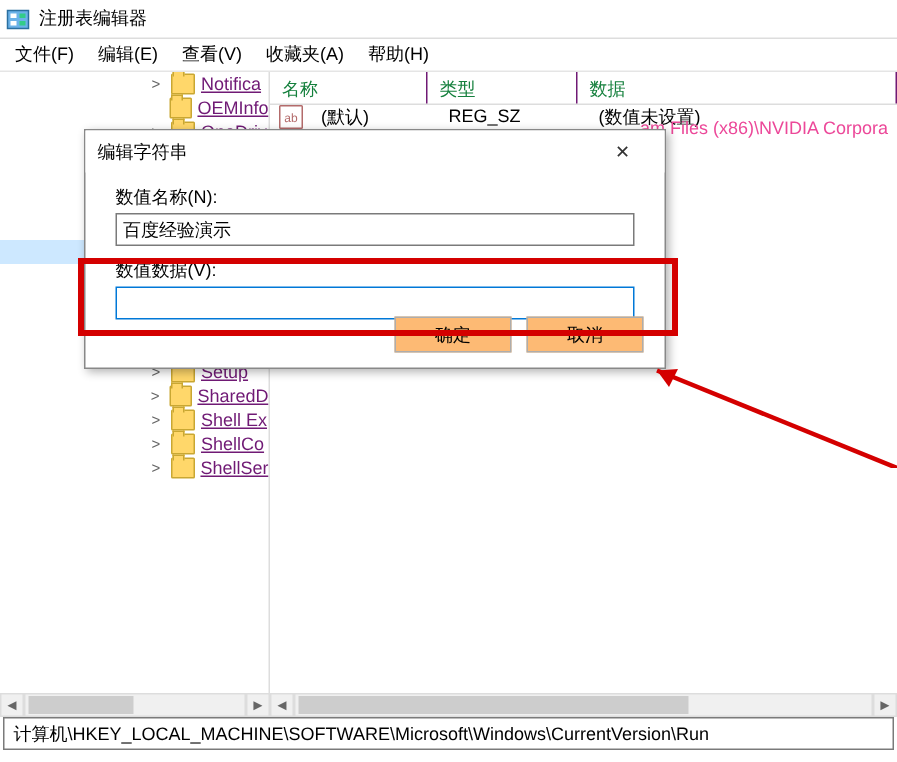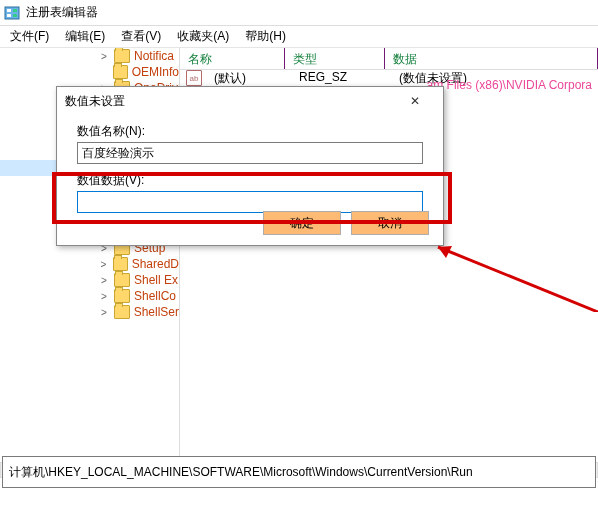--- a/index.html
+++ b/index.html
@@ -17,21 +17,21 @@
   
   .content { position: absolute; top: 48px; left: 0; right: 0; bottom: 30px; display: flex; }
   .tree { width: 180px; height: 100%; overflow: hidden; border-right: 1px solid #ddd; background: #fff; }
   .tree ul { list-style: none; }
   .tree li { white-space: nowrap; padding: 1px 0 1px 24px; display: flex; align-items: center; }
   .tree li.depth2 { padding-left: 98px; }
   .tree .exp { display:inline-block; width: 12px; text-align: center; color: #666; font-size: 10px; }
   .tree .folder { width: 16px; height: 14px; background: #ffd76a; border: 1px solid #c9a732; border-radius: 1px; display: inline-block; margin: 0 4px; position: relative; }
   .tree .folder::before { content: ""; position: absolute; top: -3px; left: 0; width: 6px; height: 3px; background: #ffd76a; border: 1px solid #c9a732; border-bottom: none; }
   .tree .selected { background: #cde8ff; }
-  .tree .label { color: #c2410c; }
+  .tree .label { color: #701a75; text-decoration: underline; }
 
   
   .list { flex: 1; background: #fff; }
   .list-header { display: flex; border-bottom: 1px solid #ddd; height: 22px; }
   .list-header .col { padding: 3px 8px; border-right: 1px solid #701a75; color: #15803d; }
   .col-name { width: 105px; }
   .col-type { width: 100px; }
   .col-data { flex: 1; }
   .list-row { display: flex; height: 18px; align-items: flex-start; }
   .list-row .cell { padding: 0 8px; white-space: nowrap; overflow: hidden; }
@@ -50,21 +50,21 @@
   .dlg-buttons button { width: 78px; height: 24px; border:1px solid #adadad; background:#fdba74; cursor:default; }
 
   
   .red-box { position:absolute; left:52px; top:172px; width:400px; height:52px; border:4px solid #d40000; pointer-events:none; }
   
   .arrow { position:absolute; right:0; top:242px; width:180px; height:70px; }
   .arrow line { stroke:#d40000; stroke-width:3; }
   .arrow polygon { fill:#d40000; }
 
   
-  .statusbar { position:absolute; left:0; right:0; bottom:20px; height:32px; border:1px solid #7a7a7a; background:#fff; display:flex; align-items:center; padding:0 6px; margin:0 2px; }
+  .statusbar { position:absolute; left:0; right:0; bottom:8px; height:22px; border:1px solid #7a7a7a; background:#fff; display:flex; align-items:center; padding:0 6px; margin:0 2px; }
   .scroll-h { position:absolute; left:0; right:0; bottom:30px; height:16px; background:#f0f0f0; display:flex; }
   .scroll-h .track{ flex:1; background:#f0f0f0; border:1px solid #ddd; position:relative;}
   .scroll-h .thumb{ position:absolute; left:2px; top:1px; width:70px; bottom:1px; background:#cdcdcd;}
   .scroll-h .btn{ width:16px; background:#f0f0f0; border:1px solid #ddd; display:flex; align-items:center; justify-content:center; color:#666; font-size:10px;}
 </style>
 </head>
 <body>
 
 <div class="titlebar">
   <span class="icon">
@@ -191,21 +191,21 @@
           <span class="cell col-data">(数值未设置)</span>
         </div>
       </div>
   </div>
 </div>
 
 <div class="partial">am Files (x86)\NVIDIA Corpora</div>
 
 <div class="dialog">
   <div class="dlg-titlebar">
-    <span class="t">数值未设置</span>
+    <span class="t">编辑字符串</span>
     <div class="dlg-close">
       <span>✕</span>
     </div>
   </div>
   <div class="dlg-body">
     <label>数值名称(N):</label>
     <input type="text" value="百度经验演示" style="">
     <label style="margin-top:8px">数值数据(V):</label>
     <input type="text" style="border-color: rgb(0, 120, 215);" value="">
   </div>

